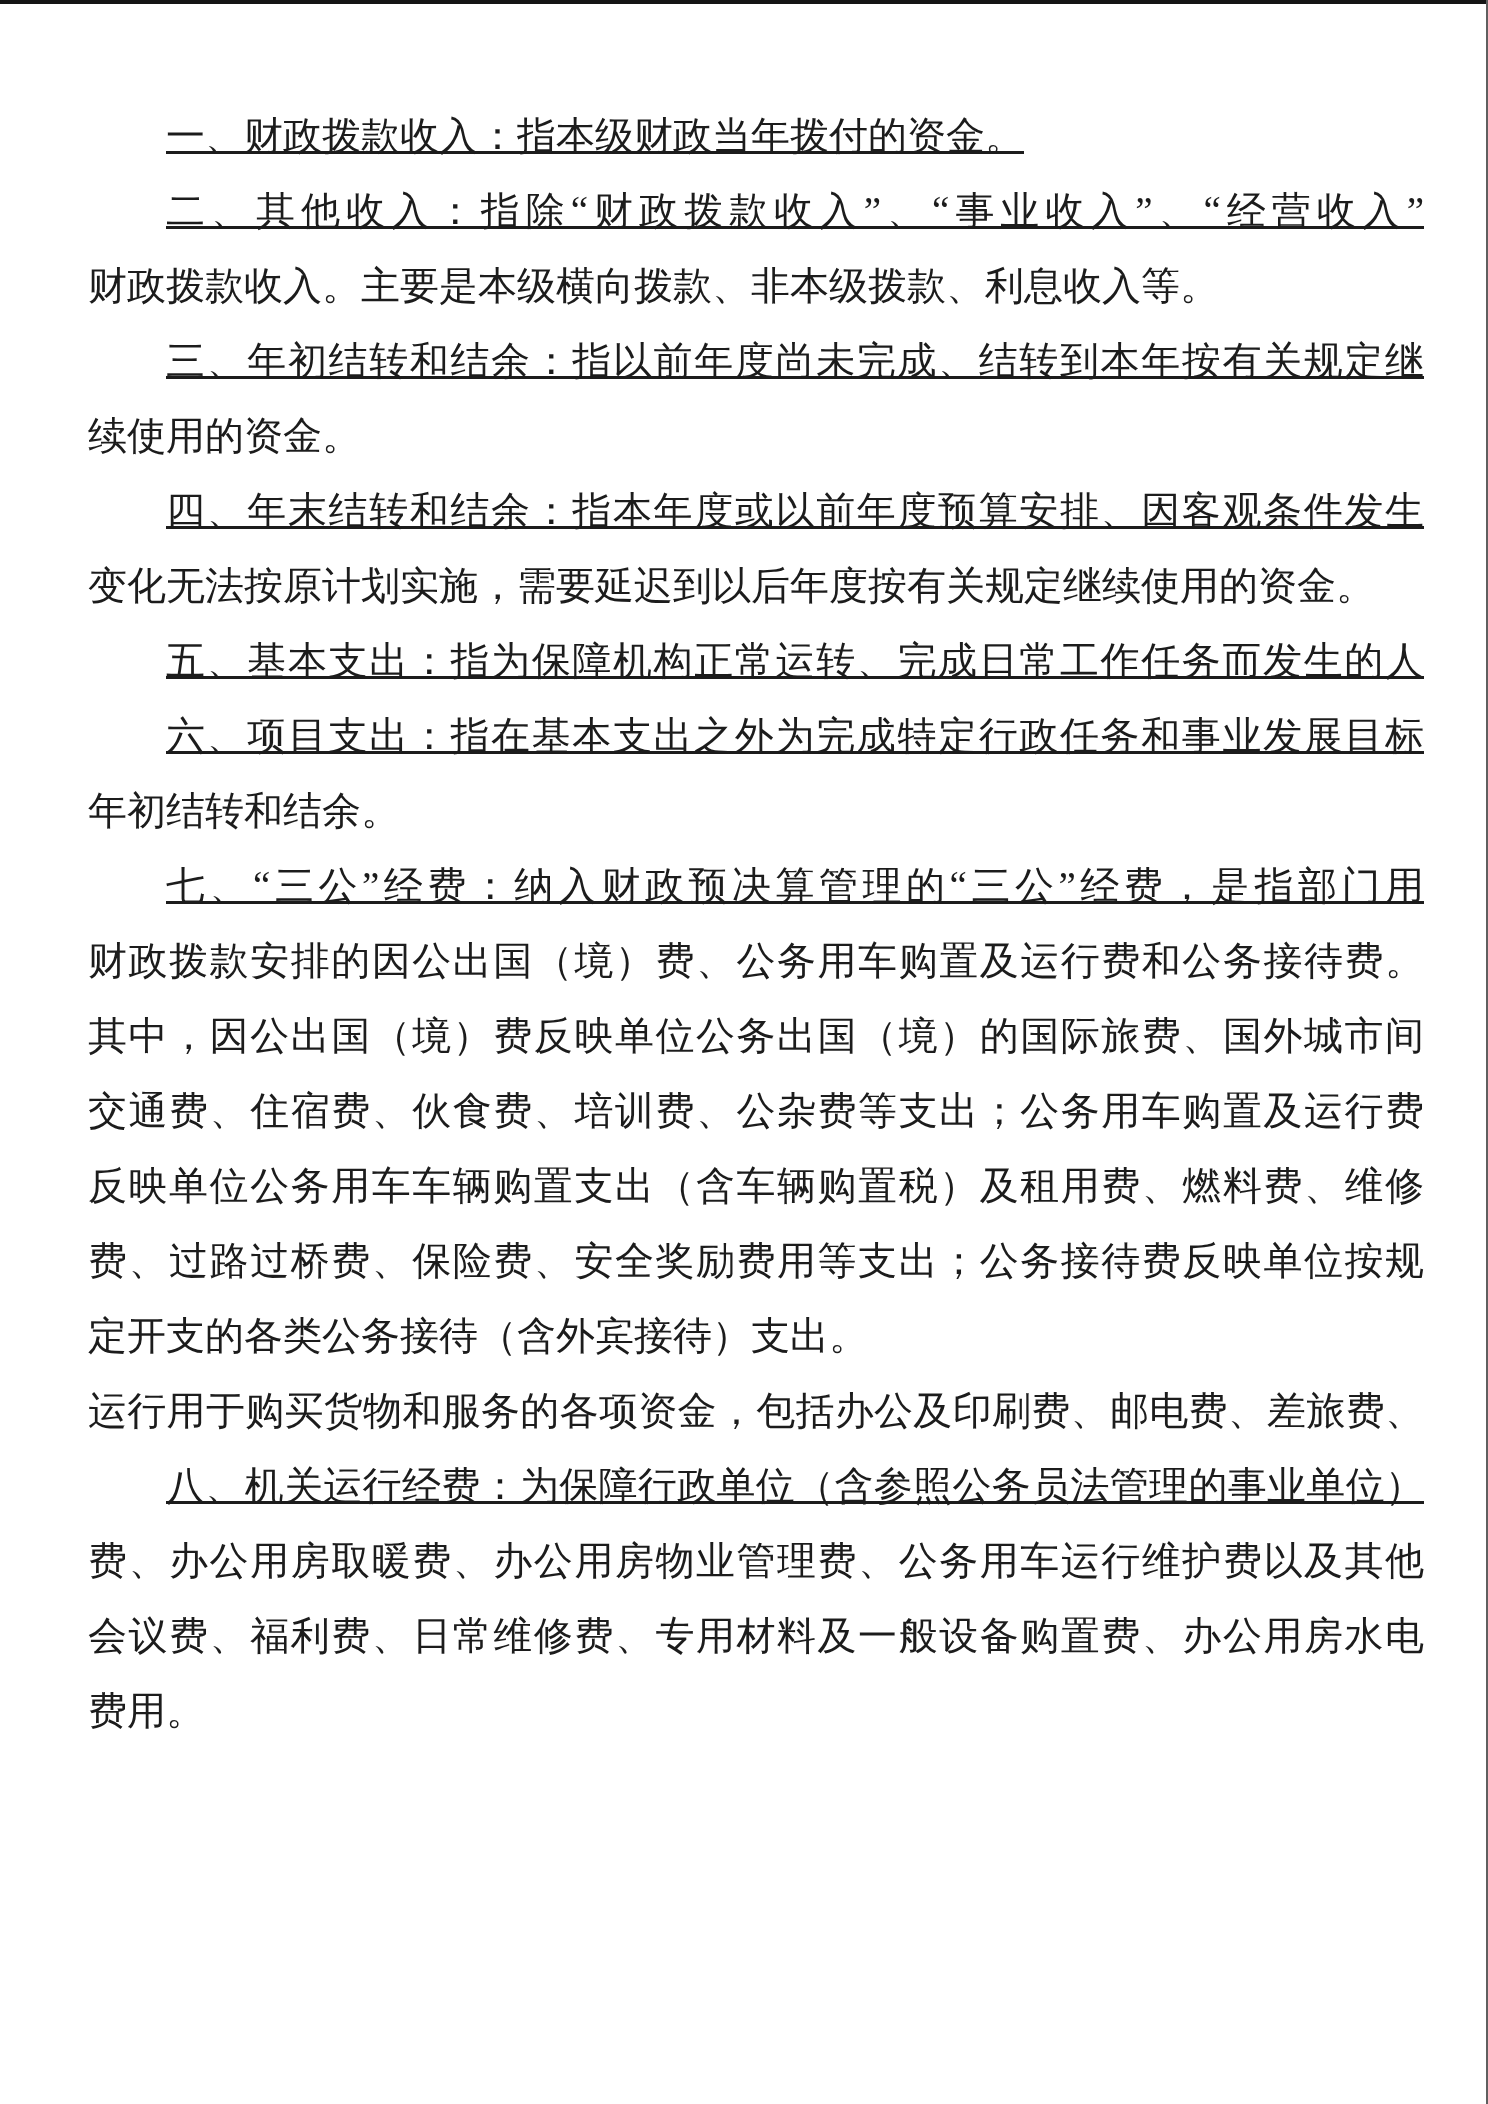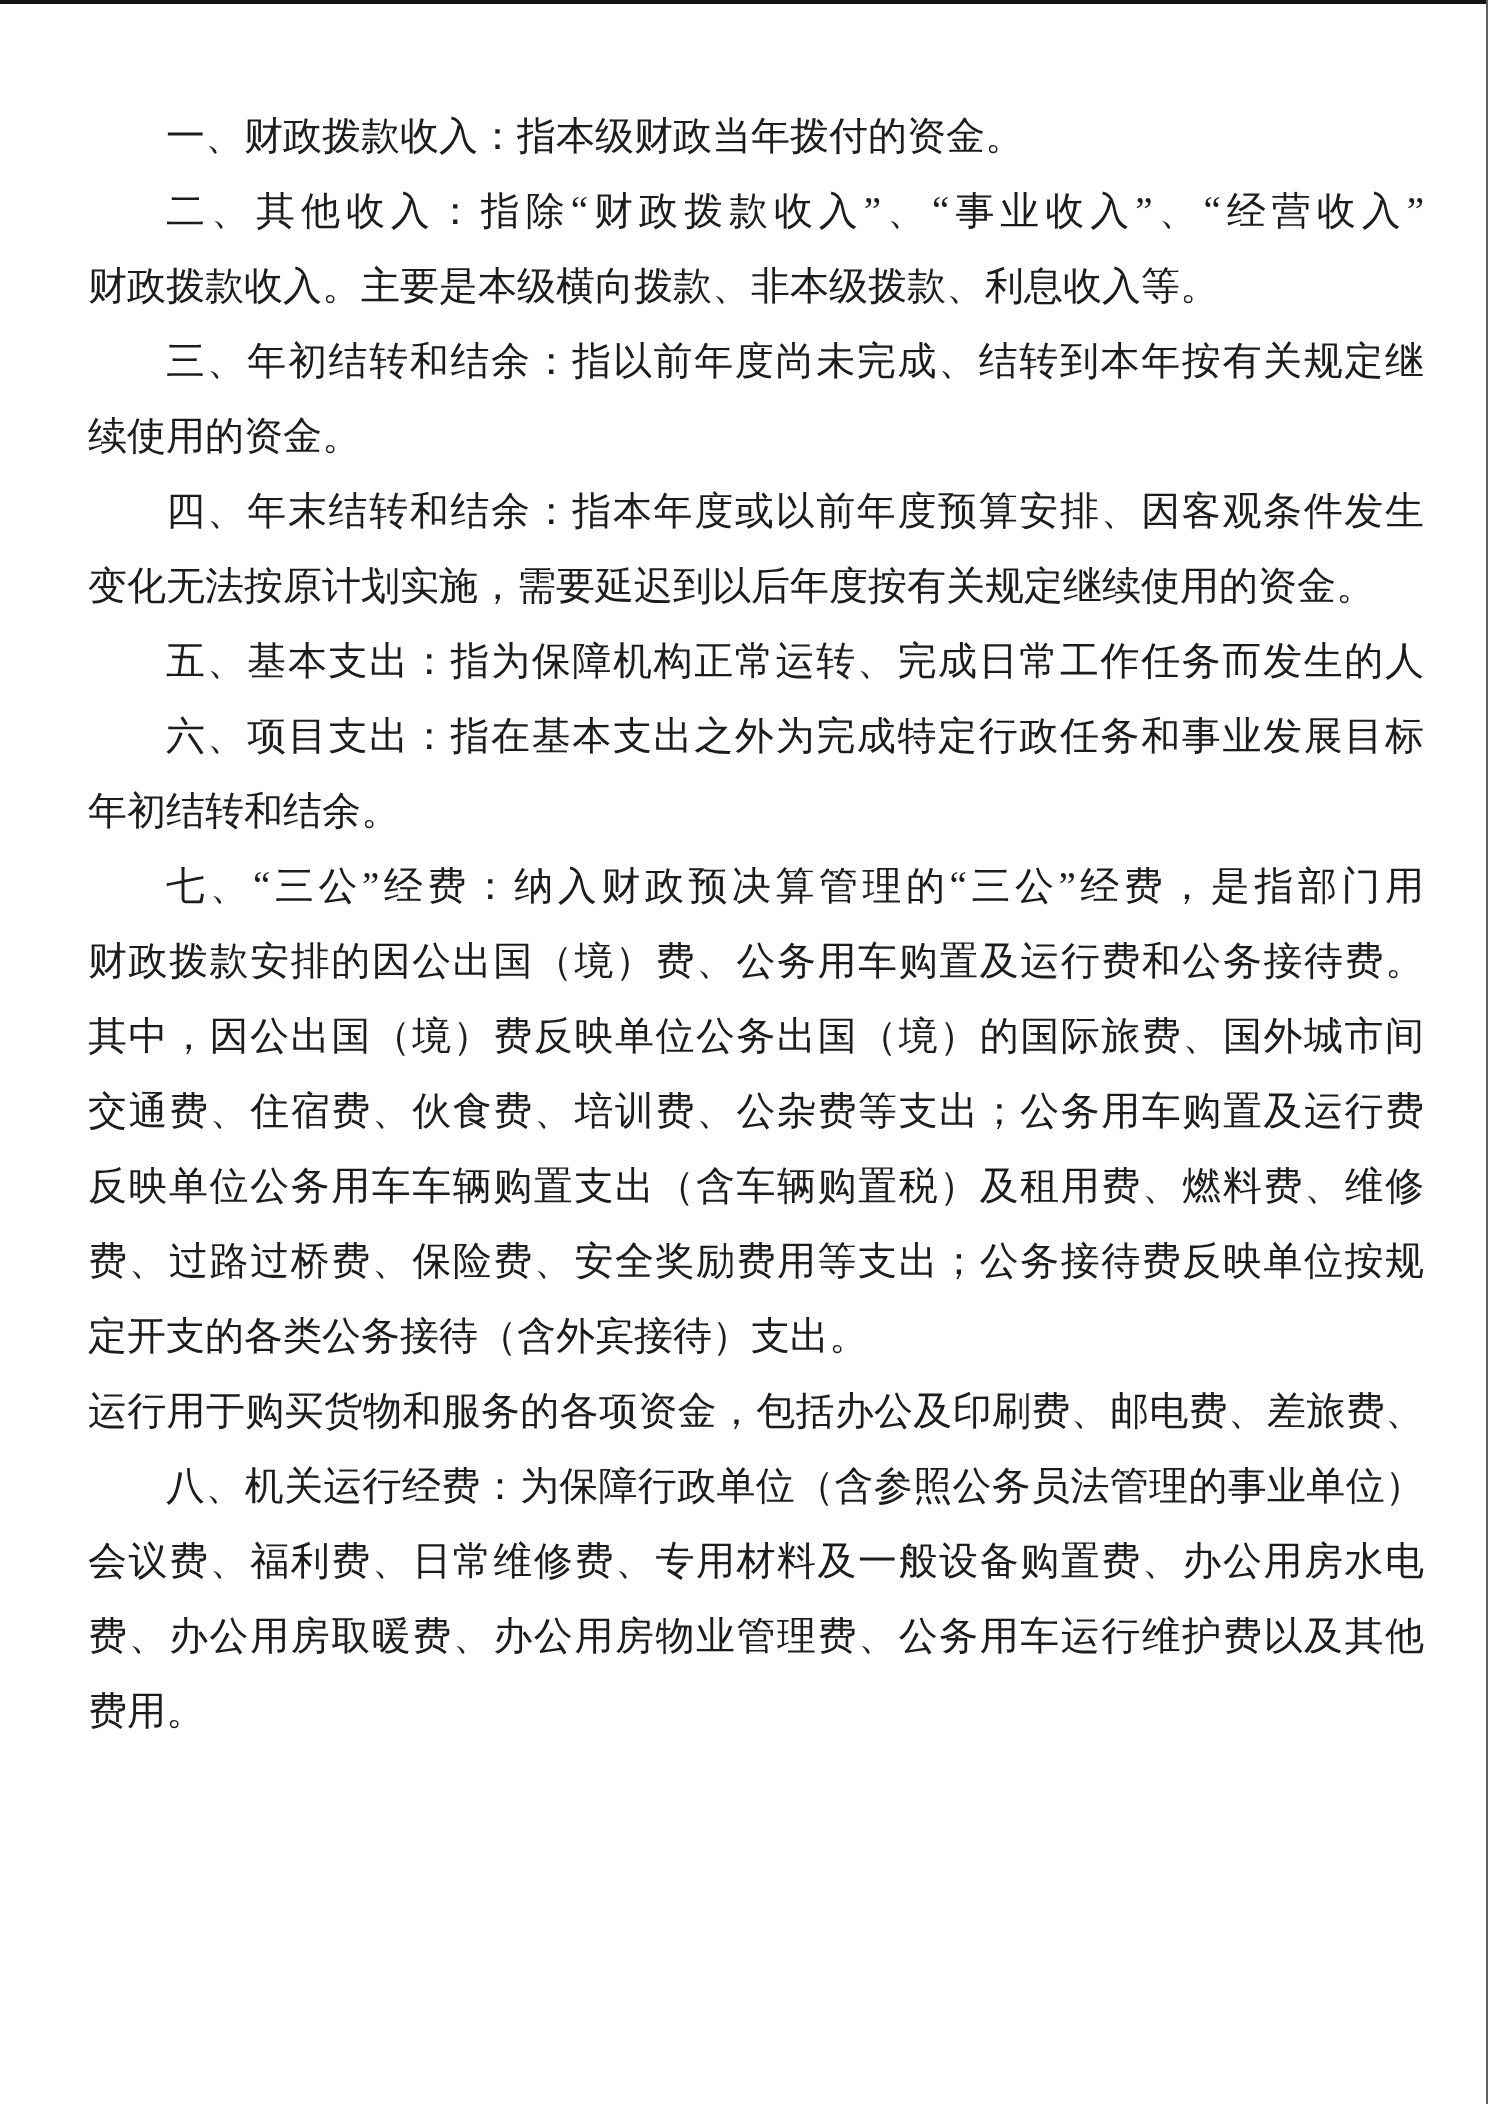--- a/index.html
+++ b/index.html
@@ -51,20 +51,21 @@
   .line {
     display: block;
     height: 75px;
     text-align: justify;
     text-align-last: justify;
     overflow: hidden;
     white-space: nowrap;
   }
   .line.first {
     text-indent: 2em;
+    text-decoration: underline;
   }
   .line.last {
     text-align-last: left;
   }
 </style>
 </head>
 <body>
 
 <div class="page" style="background: rgb(255, 255, 255);">
   <div class="top-border" style="background: rgb(21, 21, 21);"></div>
@@ -97,18 +98,18 @@
         <div class="line">财政拨款安排的因公出国（境）费、公务用车购置及运行费和公务接待费。</div>
         <div class="line">其中，因公出国（境）费反映单位公务出国（境）的国际旅费、国外城市间</div>
         <div class="line">交通费、住宿费、伙食费、培训费、公杂费等支出；公务用车购置及运行费</div>
         <div class="line">反映单位公务用车车辆购置支出（含车辆购置税）及租用费、燃料费、维修</div>
         <div class="line">费、过路过桥费、保险费、安全奖励费用等支出；公务接待费反映单位按规</div>
         <div class="line last">定开支的各类公务接待（含外宾接待）支出。</div>
       </div>
       <div class="para">
         <div class="line">运行用于购买货物和服务的各项资金，包括办公及印刷费、邮电费、差旅费、</div>
         <div class="line first">八、机关运行经费：为保障行政单位（含参照公务员法管理的事业单位）</div>
+        <div class="line">费、办公用房取暖费、办公用房物业管理费、公务用车运行维护费以及其他</div>
         <div class="line">会议费、福利费、日常维修费、专用材料及一般设备购置费、办公用房水电</div>
-        <div class="line">费、办公用房取暖费、办公用房物业管理费、公务用车运行维护费以及其他</div>
         <div class="line last">费用。</div>
       </div>
     </div>
 </div>
 
 </body></html>

